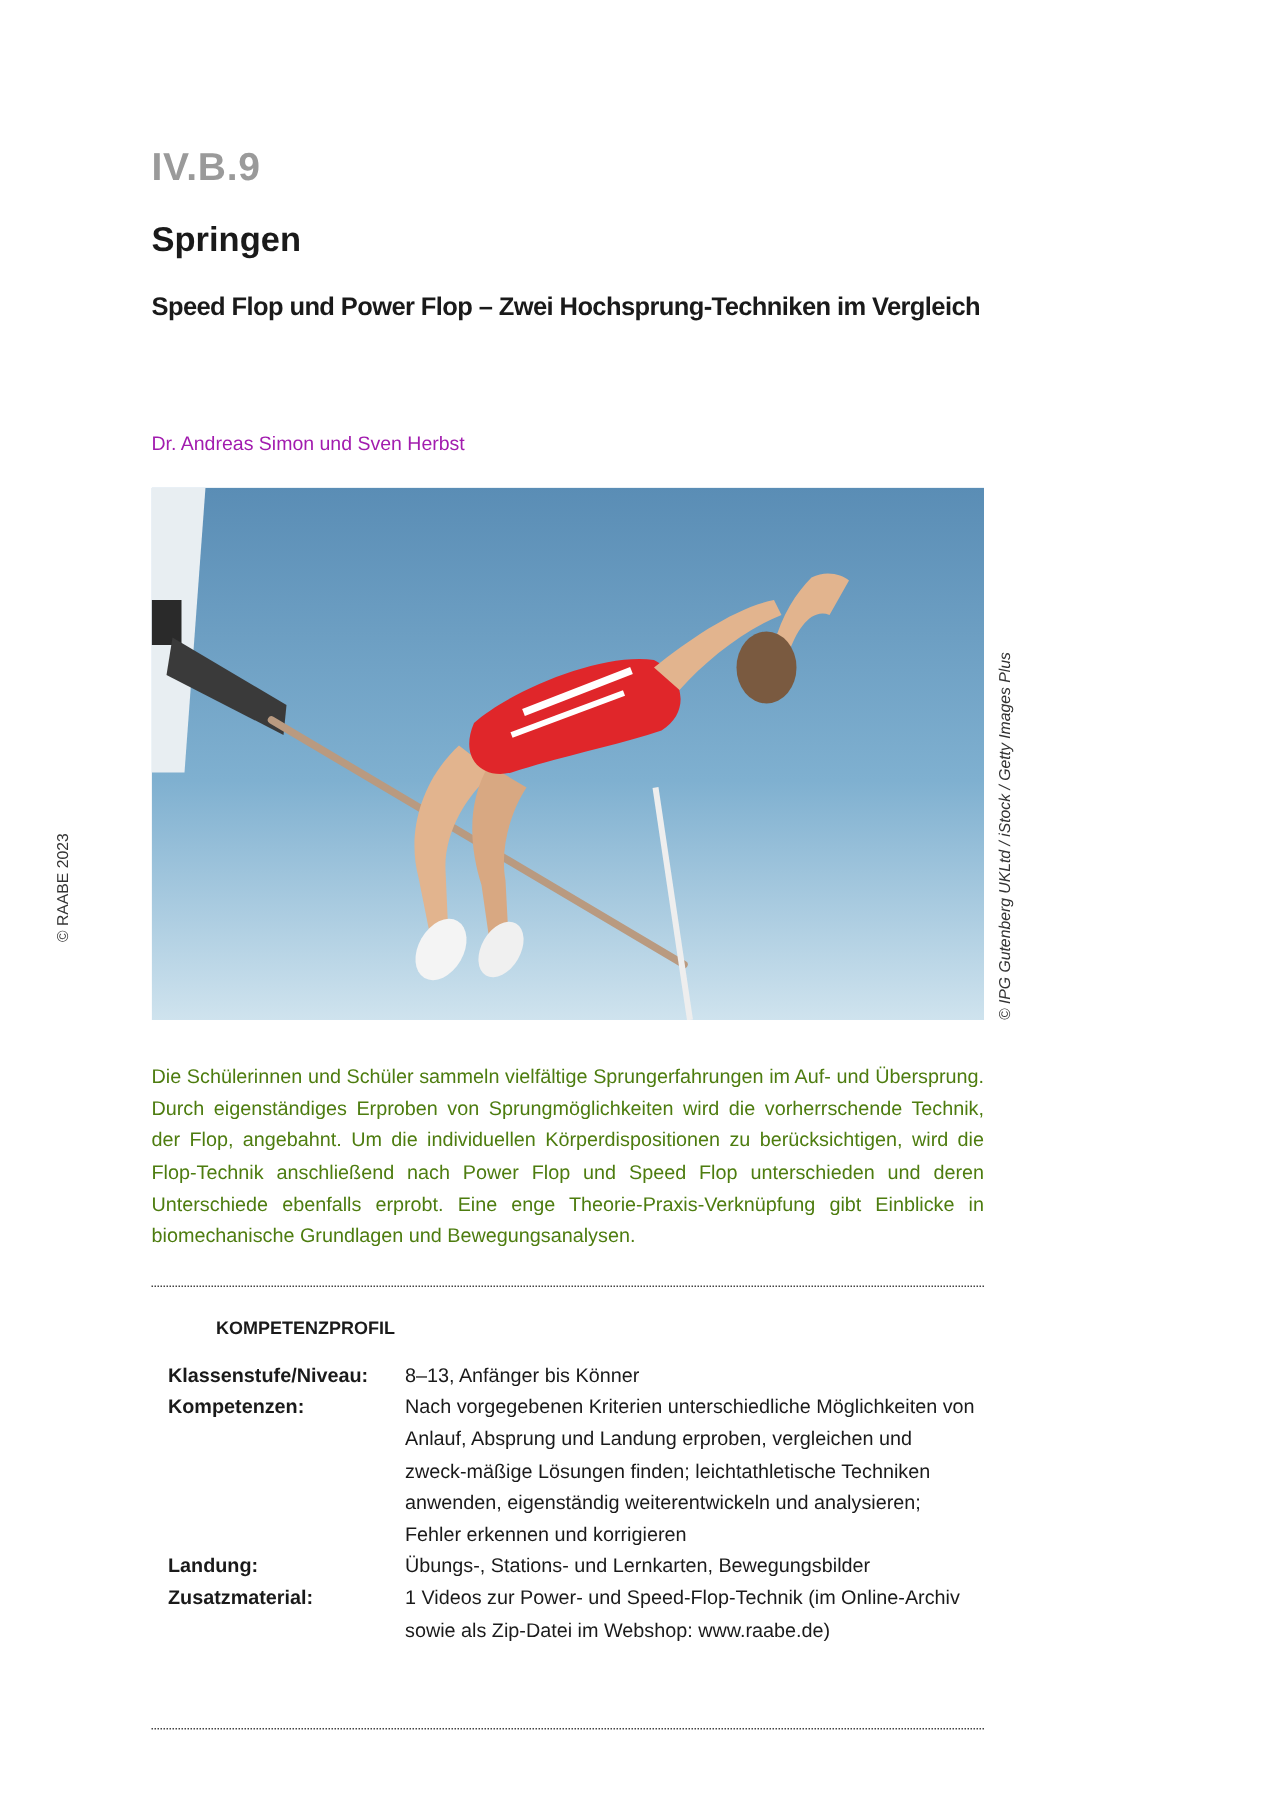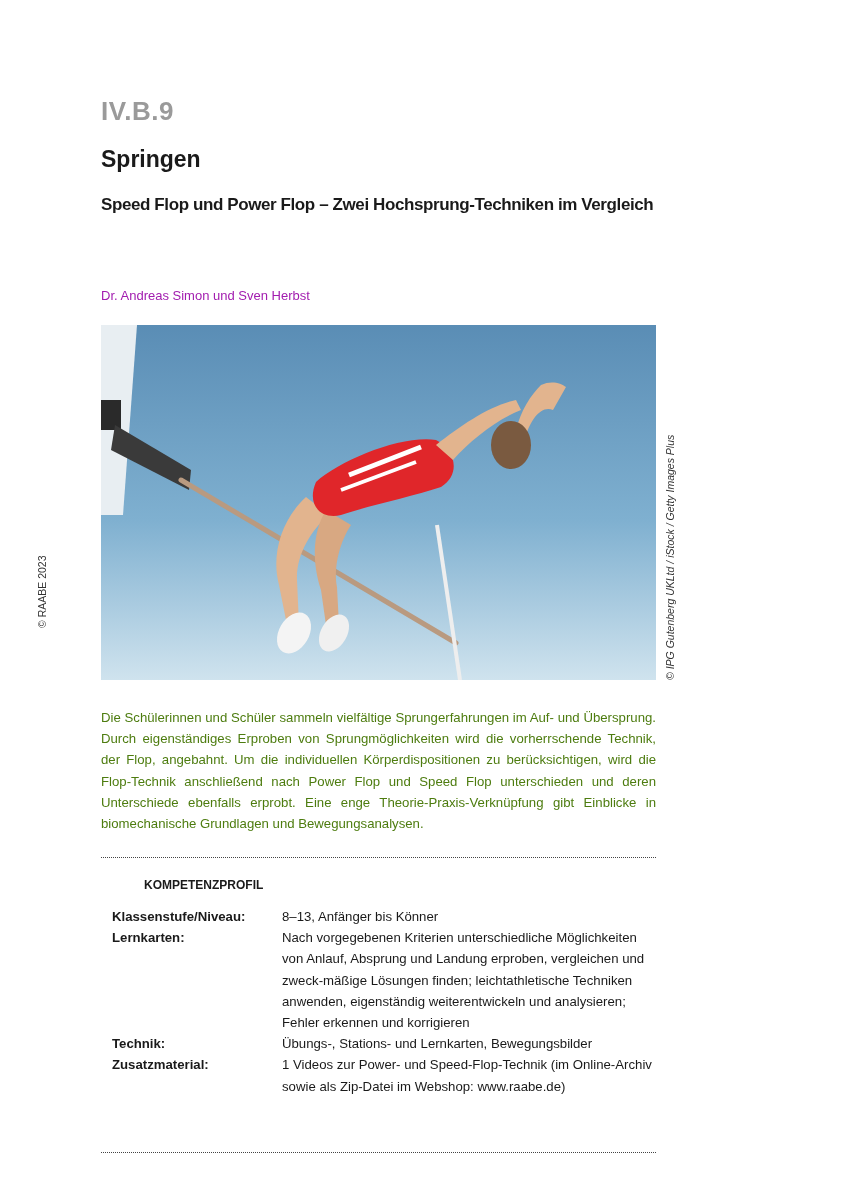--- a/index.html
+++ b/index.html
@@ -22,21 +22,21 @@
       position: absolute; left: 36px; top: 628px; transform-origin: 0 0; transform: rotate(-90deg);
       font-size: 10.5px; color: #333; white-space: nowrap;
     }
     .intro {
       position: absolute; left: 101px; top: 707px; width: 555px; font-size: 13.2px; line-height: 21.2px;
       text-align: justify; color: #4d7c0f;
     }
     .dotline { position: absolute; left: 101px; width: 555px; height: 0; border-top: 1.5px dotted #444; }
     .profile-heading { position: absolute; left: 112px; top: 878px; font-size: 12px; font-weight: bold; color: #1a1a1a; margin-left: 32px; }
     .profile { position: absolute; left: 112px; top: 906px; width: 540px; font-size: 13.2px; line-height: 21.2px; }
-    .row { display: flex; gap: 12px; }
+    .row { display: flex; }
     .row .label { width: 158px; font-weight: bold; flex: none; }
     .row .value { flex: 1; }
   </style>
 </head>
 <body>
 
 <div class="code">IV.B.9</div>
 <div class="category">Springen</div>
 <div class="title">Speed Flop und Power Flop – Zwei Hochsprung-Techniken im Vergleich</div>
 <div class="authors">Dr. Andreas Simon und Sven Herbst</div>
@@ -84,25 +84,25 @@
 <div class="dotline" style="top:857px;"></div>
 
 <div class="profile-heading">KOMPETENZPROFIL</div>
 
 <div class="profile">
   <div class="row">
     <div class="label">Klassenstufe/Niveau:</div>
     <div class="value">8–13, Anfänger bis Könner</div>
   </div>
   <div class="row">
-    <div class="label">Lernkarten:</div>
+    <div class="label">Kompetenzen:</div>
     <div class="value">Nach vorgegebenen Kriterien unterschiedliche Möglichkeiten von Anlauf, Absprung und Landung erproben, vergleichen und zweck-mäßige Lösungen finden; leichtathletische Techniken anwenden, eigenständig weiterentwickeln und analysieren; Fehler erkennen und korrigieren</div>
   </div>
   <div class="row">
-    <div class="label">Technik:</div>
+    <div class="label">Landung:</div>
     <div class="value">Übungs-, Stations- und Lernkarten, Bewegungsbilder</div>
   </div>
   <div class="row">
     <div class="label">Zusatzmaterial:</div>
     <div class="value">1 Videos zur Power- und Speed-Flop-Technik (im Online-Archiv sowie als Zip-Datei im Webshop: www.raabe.de)</div>
   </div>
 </div>
 
 <div class="dotline" style="top:1152px;"></div>
 

